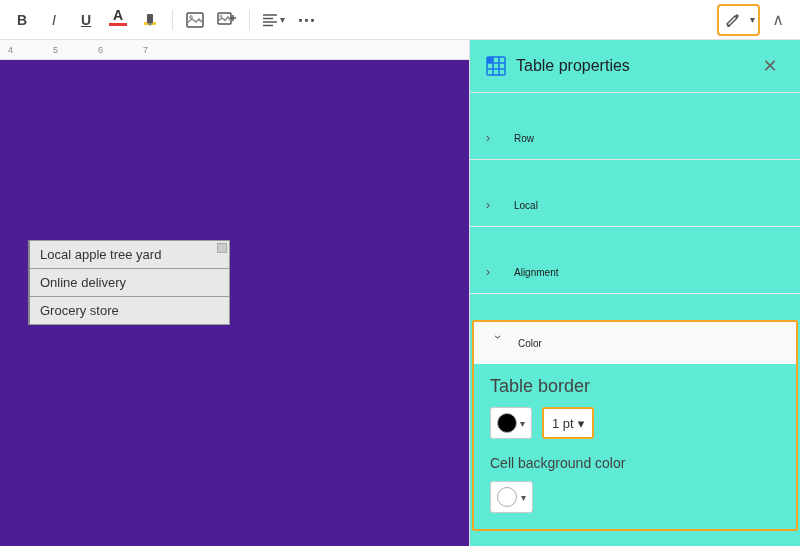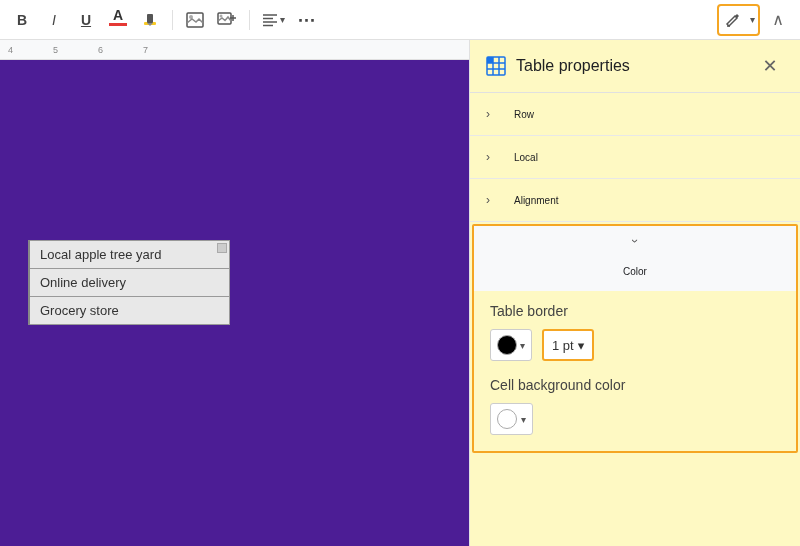--- a/index.html
+++ b/index.html
@@ -144,24 +144,25 @@
       width: 10px;
       height: 10px;
       background: #ccc;
       border: 1px solid #aaa;
       cursor: pointer;
     }
 
     
     .sidebar-panel {
       flex: 1;
-      background: #fef9c3;
+      background: #5eead4;
       display: flex;
       flex-direction: column;
       overflow-y: auto;
+      gap: 24px;
     }
     .panel-header {
       display: flex;
       align-items: center;
       padding: 12px 16px;
       border-bottom: 1px solid #e0e0e0;
       gap: 10px;
     }
     .panel-title {
       font-size: 16px;
@@ -191,21 +192,20 @@
       display: flex;
       align-items: center;
       padding: 14px 16px;
       cursor: pointer;
       gap: 12px;
       font-size: 14px;
       color: #202124;
     }
     .accordion-header.active {
       background: #f8f9fa;
-      flex-direction: column;
     }
     .accordion-chevron {
       font-size: 12px;
       color: #555;
       width: 16px;
     }
     .accordion-label {
       font-size: 10px;
       color: #202124;
     }
@@ -216,21 +216,21 @@
       border-radius: 2px;
       margin: 2px;
     }
     .color-section .accordion-header {
       background: #f8f9fa;
     }
     .color-content {
       padding: 12px 16px 16px 16px;
     }
     .section-label {
-      font-size: 14px;
+      font-size: 18px;
       color: #444;
       margin-bottom: 10px;
     }
 
     
     .border-row {
       display: flex;
       align-items: center;
       gap: 10px;
       margin-bottom: 16px;

